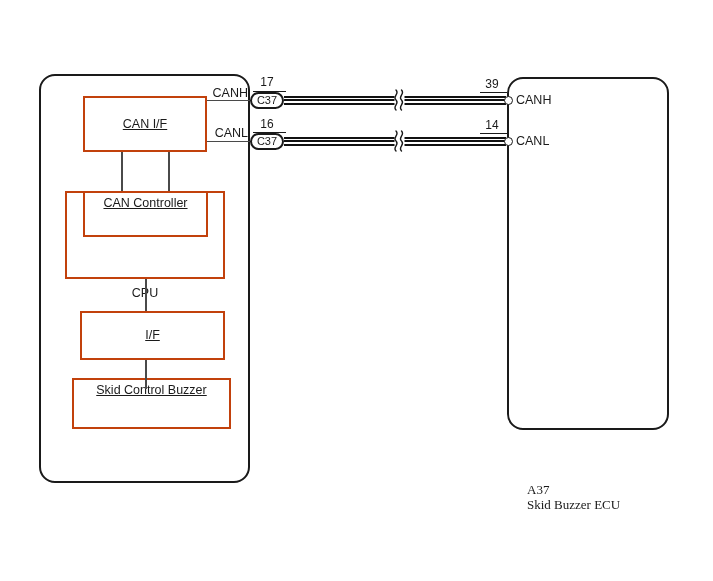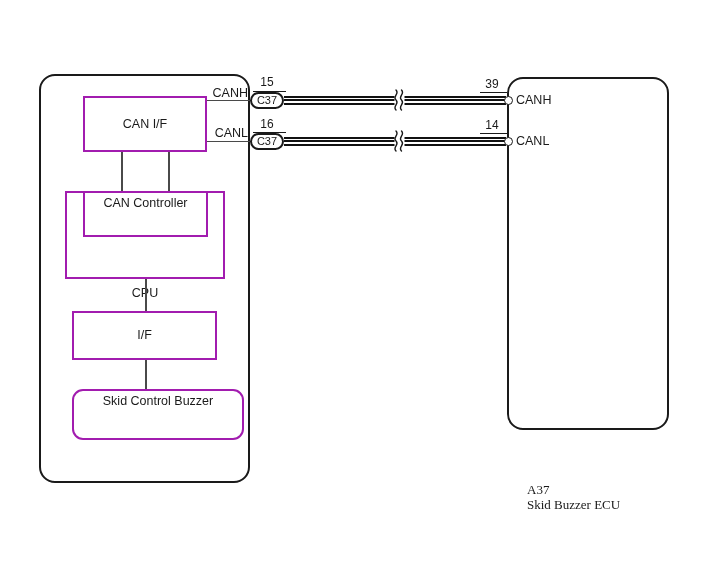--- a/index.html
+++ b/index.html
@@ -21,35 +21,36 @@
     border-radius: 16px;
     box-sizing: border-box;
     background: #ffffff;
   }
   #meter-outline { left: 39px; top: 74px; width: 211px; height: 409px; }
   #ecu-outline   { left: 507px; top: 77px; width: 162px; height: 353px; }
 
   
   .blk {
     position: absolute;
-    border: 2px solid #a21caf;
+    border: 2px solid #c2410c;
     box-sizing: border-box;
     background: #ffffff;
     display: flex;
     justify-content: center;
     font-size: 12.5px;
     line-height: 15px;
+    text-decoration: underline;
   }
   .blk.center { align-items: center; }
   .blk.topalign { align-items: flex-start; padding-top: 3px; }
   #canif-block      { left: 83px;  top: 96px;  width: 124px; height: 56px; }
   #cpu-block        { left: 65px;  top: 191px; width: 160px; height: 88px; }
   #controller-block { left: 83px;  top: 191px; width: 125px; height: 46px; }
-  #if-block         { left: 72px;  top: 311px; width: 145px; height: 49px; }
-  #buzzer-block     { left: 72px;  top: 389px; width: 172px; height: 51px; border-radius: 11px; }
+  #if-block         { left: 80px;  top: 311px; width: 145px; height: 49px; }
+  #buzzer-block     { left: 72px;  top: 378px; width: 159px; height: 51px; }
   #cpu-label { left: 65px; top: 241px; width: 160px; text-align: center; font-size: 12.5px; }
 
   
   .vline { position: absolute; width: 1.5px; background: #4a4a4a; }
   #v-canif-ctrl-1 { left: 121px; top: 152px; height: 39px; }
   #v-canif-ctrl-2 { left: 168px; top: 152px; height: 39px; }
   #v-cpu-if       { left: 145px; top: 279px; height: 32px; }
   #v-if-buzzer    { left: 145px; top: 360px; height: 29px; }
   .hline { position: absolute; height: 1.5px; background: #4a4a4a; }
   #canh-stub { left: 207px; top: 99.5px;  width: 44px; }
@@ -156,21 +157,21 @@
   <div class="vline" id="v-canif-ctrl-1"></div>
   <div class="vline" id="v-canif-ctrl-2"></div>
   <div class="vline" id="v-cpu-if"></div>
   <div class="vline" id="v-if-buzzer"></div>
   <div class="hline" id="canh-stub"></div>
   <div class="hline" id="canl-stub"></div>
 
   <div class="siglabel" id="canh-label-meter">CANH</div>
   <div class="siglabel" id="canl-label-meter">CANL</div>
 
-  <div class="pin" id="pin-11">15</div>
+  <div class="pin" id="pin-11">17</div>
   <div class="pinline" id="pin-11-line"></div>
   <div class="pin" id="pin-12">16</div>
   <div class="pinline" id="pin-12-line"></div>
 
   <div class="oval" id="c37-canh">
     <span>C37</span>
   </div>
   <div class="oval" id="c37-canl">
     <span>C37</span>
   </div>

